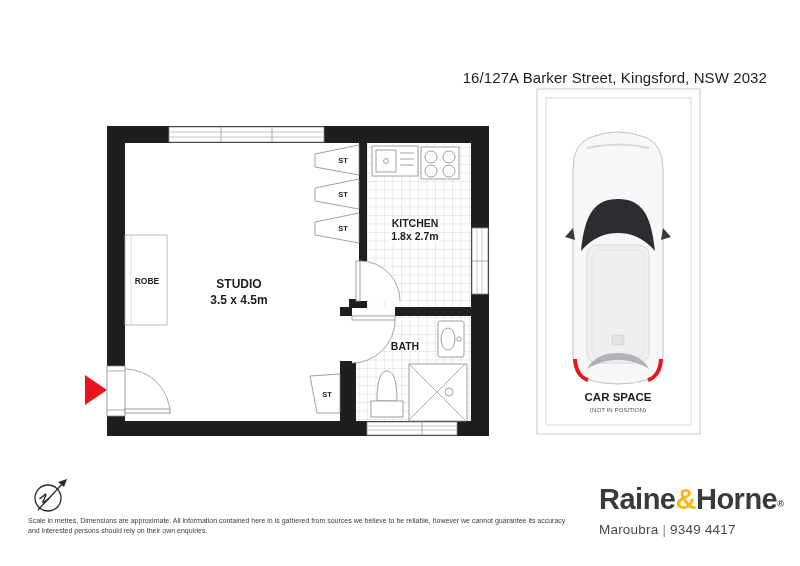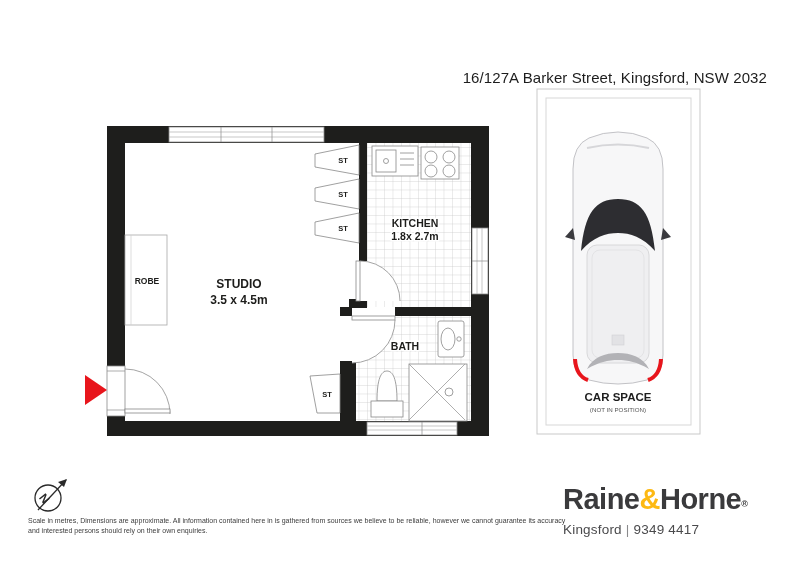--- a/index.html
+++ b/index.html
@@ -6,21 +6,21 @@
   body{width:800px;height:566px;position:relative;background:#fff;overflow:hidden;
        font-family:"Liberation Sans", sans-serif;}
   .page{position:absolute;inset:0;background:#fff;}
   .address{position:absolute;top:27px;right:33px;font-size:15px;font-weight:normal;
            color:#1d1d1d;letter-spacing:.1px;margin-top:42px;}
   .plan-svg{position:absolute;left:75px;top:113px;width:420px;height:340px;}
   .car-svg{position:absolute;left:535px;top:87px;width:168px;height:350px;}
   .compass-svg{position:absolute;left:26px;top:477px;width:46px;height:46px;}
   .disclaimer{position:absolute;left:28px;top:516px;width:545px;font-size:7px;
               line-height:9.5px;color:#3c3c3c;}
-  .brand{position:absolute;left:563px;top:484px;width:200px;}
+  .brand{position:absolute;left:599px;top:484px;width:200px;}
   .brand-name{font-size:29px;font-weight:bold;color:#3A3A3C;letter-spacing:-0.5px;
               line-height:30px;white-space:nowrap;}
   .brand-name .amp{color:#FDB913;}
   .brand-name .reg{font-size:9px;vertical-align:2px;letter-spacing:0;}
   .brand-tagline{font-size:13.5px;color:#4a4a4c;margin-top:3px;letter-spacing:.2px;}
   .brand-tagline .sep{color:#8a8a8c;padding:0 4px;}
   
   .wall{fill:#1E1E1C;}
   .thin{stroke:#8a8a8a;stroke-width:.8;fill:#fff;}
   .fix{stroke:#888;stroke-width:.8;fill:#fff;}
@@ -191,17 +191,17 @@
     <text x="19" y="26" font-size="12" font-weight="bold" fill="#2a2a2a" font-family="Liberation Sans, sans-serif" text-anchor="middle" transform="rotate(52 19 21)">N</text>
   </svg>
 
   <div class="disclaimer">Scale in metres, Dimensions are approximate. All information contained here in is gathered from sources we believe to be reliable, however we cannot guarantee its accuracy and interested persons should rely on their own enquiries.</div>
 
   <div class="brand">
     <div class="brand-name">
       <span>Raine</span><span class="amp">&amp;</span><span>Horne</span><span class="reg">®</span>
     </div>
     <div class="brand-tagline">
-      <span>Kingsford</span><span class="sep">|</span><span>9349 4417</span>
+      <span>Maroubra</span><span class="sep">|</span><span>9349 4417</span>
     </div>
   </div>
 
 </div>
 
 </body></html>

